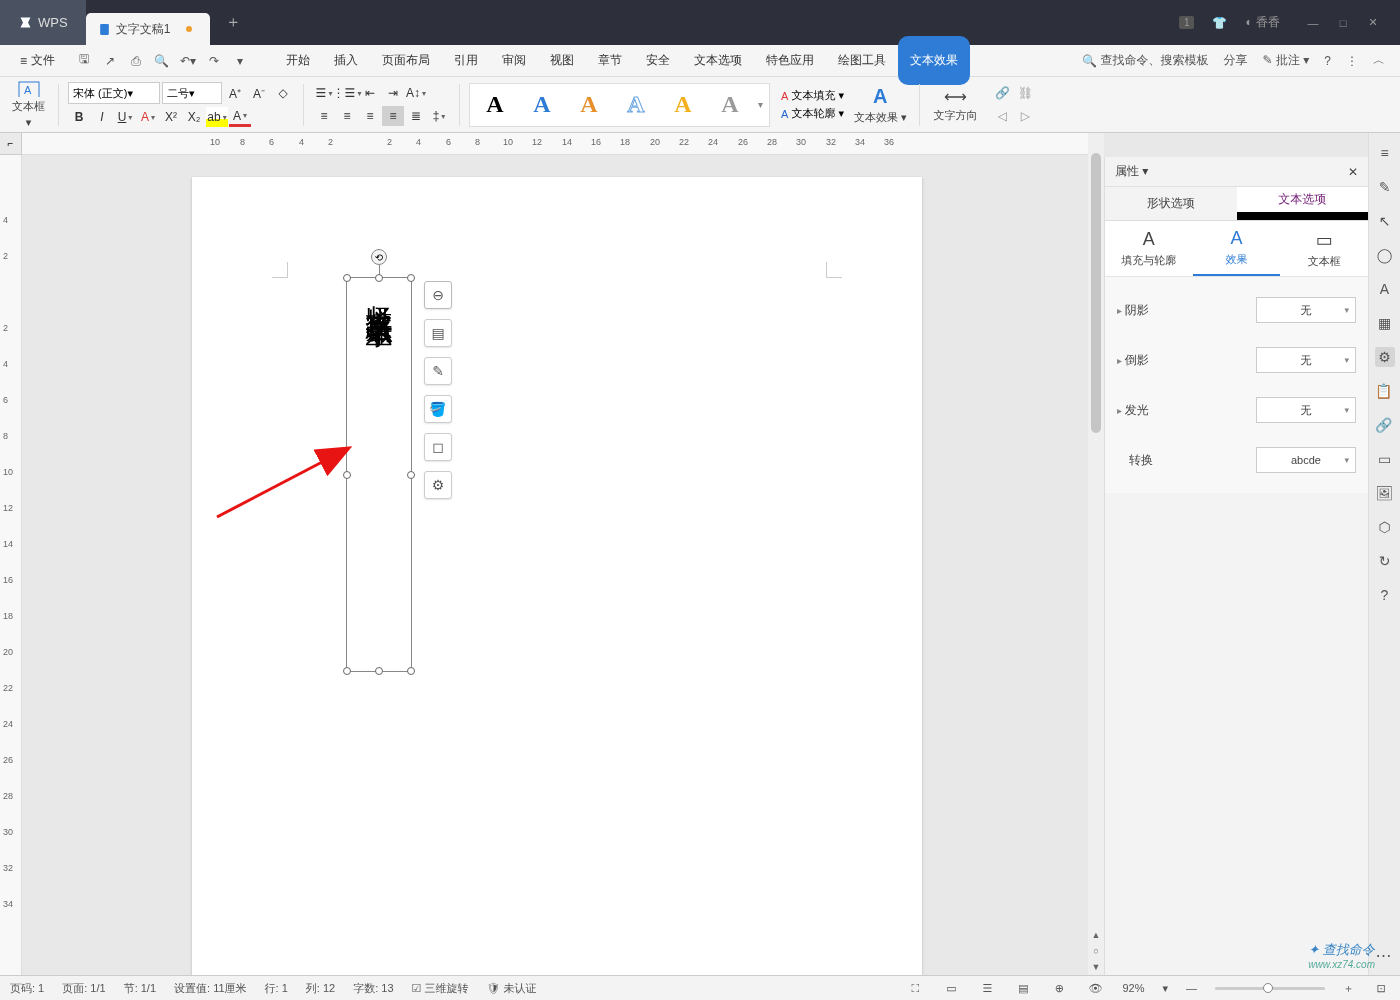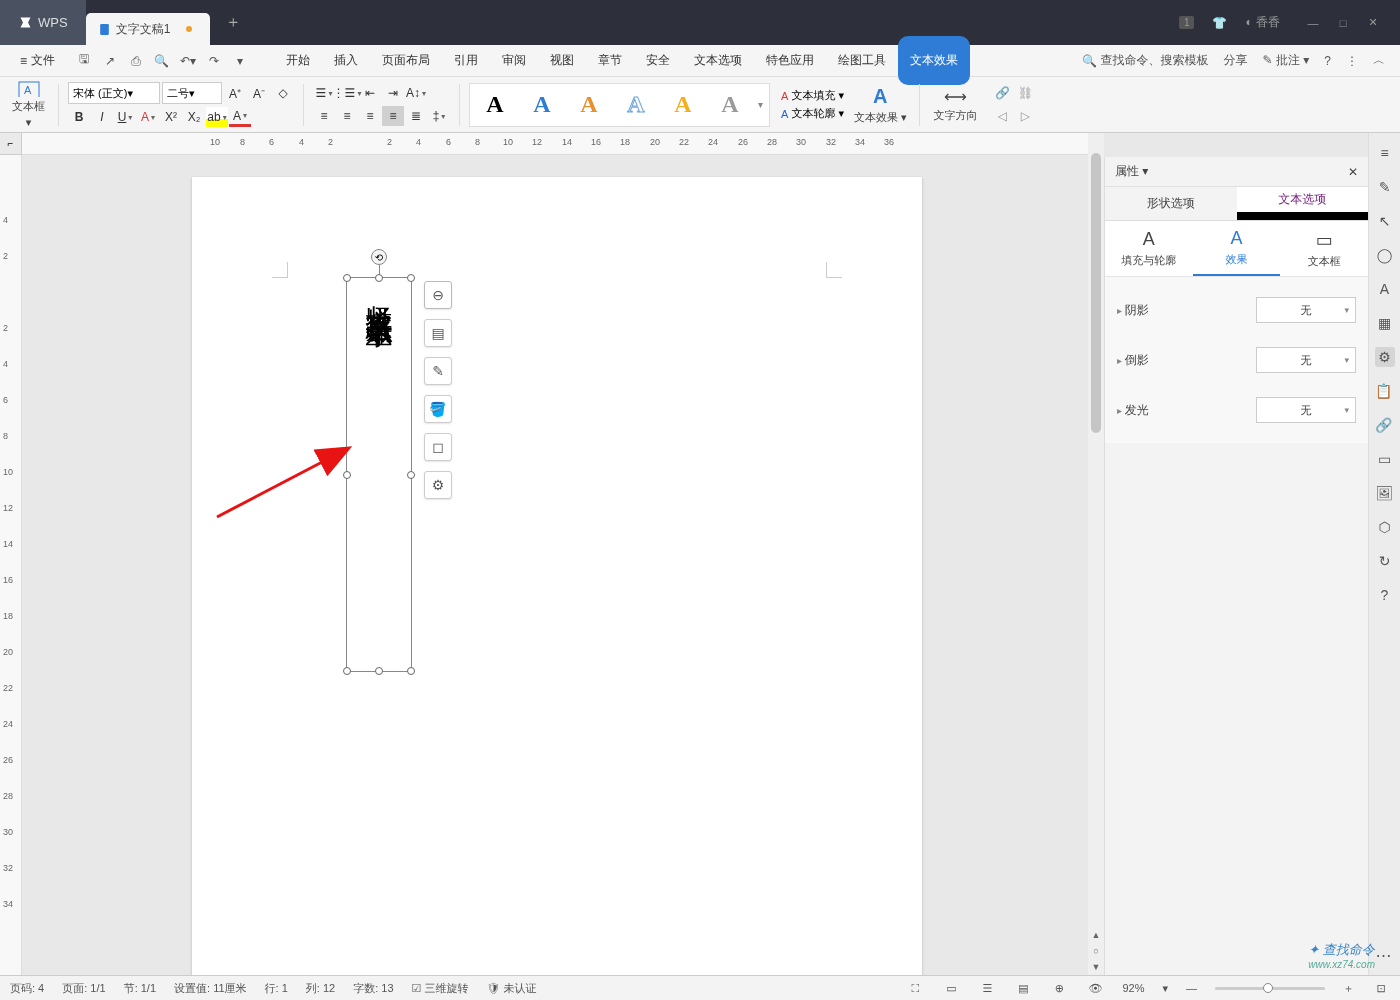--- a/index.html
+++ b/index.html
@@ -399,20 +399,24 @@
       <div class="rp-sel">无</div>
     </div>
     <div class="rp-row">
       <span class="lbl">倒影</span>
       <div class="rp-sel">无</div>
     </div>
     <div class="rp-row">
       <span class="lbl">发光</span>
       <div class="rp-sel">无</div>
     </div>
+    <div class="rp-row noarrow">
+      <span class="lbl" style="padding-left:12px">转换</span>
+      <div class="rp-sel">abcde</div>
+    </div>
   </div>
 </div>
 
 <div class="rstrip">
   <div class="ic">≡</div>
   <div class="ic">✎</div>
   <div class="ic">↖</div>
   <div class="ic">◯</div>
   <div class="ic">A</div>
   <div class="ic">▦</div>
@@ -421,21 +425,21 @@
   <div class="ic">🔗</div>
   <div class="ic">▭</div>
   <div class="ic">🖼</div>
   <div class="ic">⬡</div>
   <div class="ic">↻</div>
   <div class="ic">?</div>
   <div class="dots">⋯</div>
 </div>
 
 <div class="statusbar">
-  <span>页码: 4</span>
+  <span>页码: 1</span>
   <span>页面: 1/1</span>
   <span>节: 1/1</span>
   <span>设置值: 11厘米</span>
   <span>行: 1</span>
   <span>列: 12</span>
   <span>字数: 13</span>
   <span>☑ <span>三维旋转</span></span>
   <span>🛡 <span>未认证</span></span>
   <span class="sp"></span>
   <div class="sb-ic">⛶</div>

